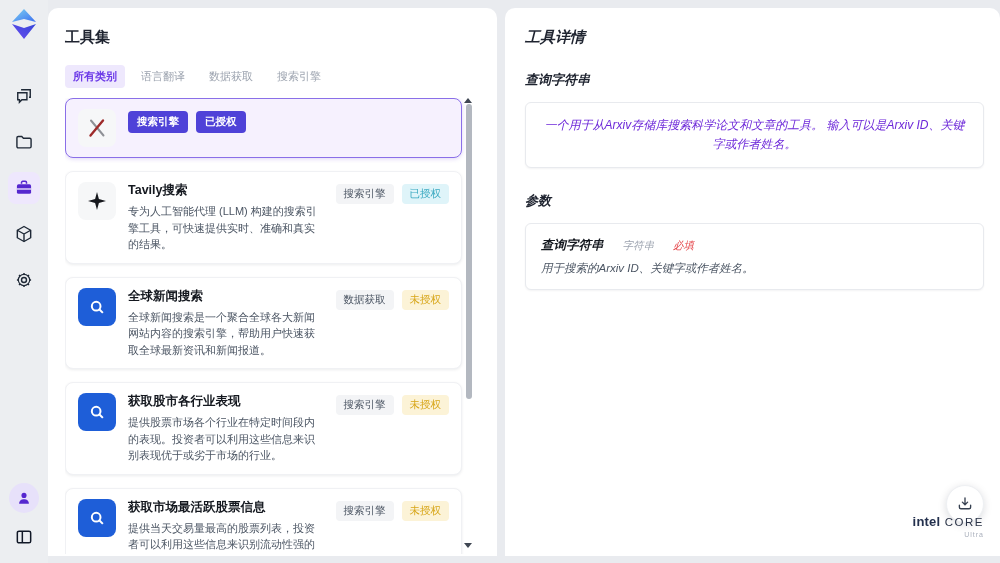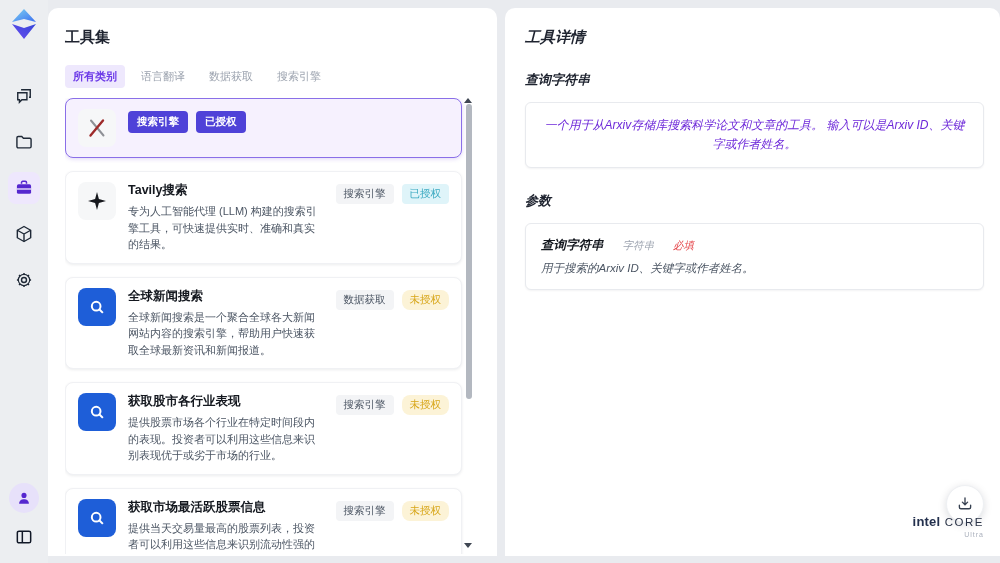--- a/index.html
+++ b/index.html
@@ -45,21 +45,21 @@
   .tool-icon svg { width:24px; height:24px; }
   .icon-globalnews, .icon-stock { background:#1e5ed8; }
   .icon-globalnews svg, .icon-stock svg { width:20px; height:20px; }
   .tool-body { flex:1 1 auto; min-width:0; padding-right:4px; }
   .tool-title { font-size:12.5px; font-weight:bold; color:#14181f; }
   .tool-desc { font-size:11px; color:#4b5563; line-height:1.5; margin-top:4px; max-width:228px; }
   .tool-badges { display:flex; gap:8px; align-items:flex-start; flex:0 0 auto; padding-top:2px; }
   .badge { font-size:10.5px; padding:3px 8px; border-radius:4px; white-space:nowrap; }
   .badge-category { background:#f3f4f6; color:#4b5563; }
   .badge-status.authorized { background:#dff4f9; color:#38a8c0; }
-  .badge-status.unauthorized { background:#fcf3d7; color:#d7a517;border-radius:8px; }
+  .badge-status.unauthorized { background:#fcf3d7; color:#d7a517; }
   .selected .badge { background:#4f42d8; color:#fff; font-weight:bold; padding:4px 9px; }
 
   
   .scrollbar { position:absolute; right:0; top:0; bottom:0; width:7px; }
   .scroll-thumb { position:absolute; top:6px; right:0; width:6px; height:295px;
     background:#b3b8c0; border-radius:3px; cursor:pointer; }
   .scroll-arrow { position:absolute; right:0; width:0; height:0; cursor:pointer;
     border-left:4px solid transparent; border-right:4px solid transparent; }
   .scroll-arrow.up   { top:0;   border-bottom:5px solid #3f4652; }
   .scroll-arrow.down { bottom:6px; border-top:5px solid #3f4652; }

